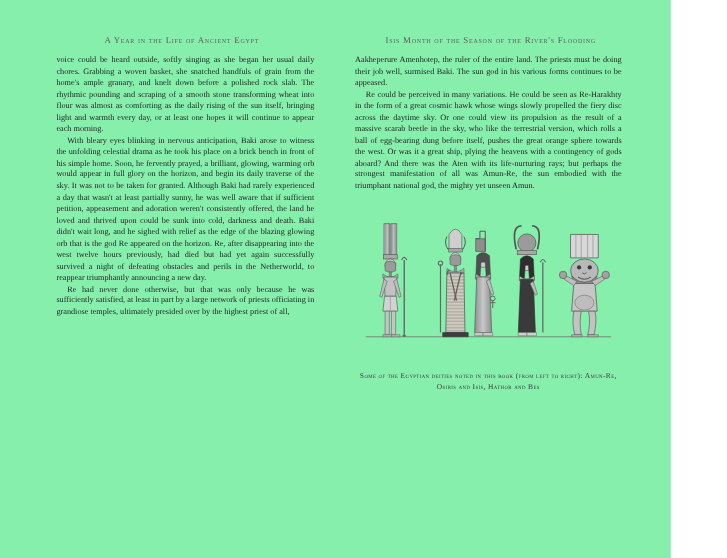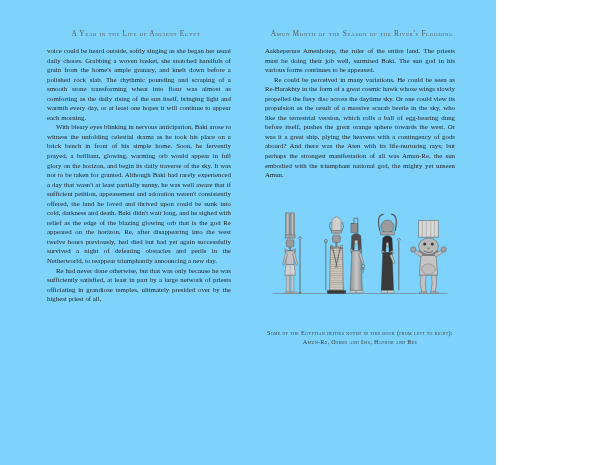--- a/index.html
+++ b/index.html
@@ -2,21 +2,21 @@
 <html><head>
 <meta charset="utf-8">
 <style>
   html,body{margin:0;padding:0;}
   body{
     width:606px;height:465px;overflow:hidden;
     background:#ffffff;
     font-family:"Liberation Serif", serif;
     color:#2b2b2b;
   }
-  .spread{position:relative;width:496px;height:465px;display:flex;background:#7dd3fc;align-items:center;}
+  .spread{position:relative;width:559px;height:465px;display:flex;background:#86efac;align-items:center;}
   .page{position:relative;width:303px;height:465px;box-sizing:border-box;}
   .page-left{padding:28px 18px 0 47px;}
   .page-right{padding:28px 41px 0 16px;}
 
   .running-head{
     font-variant:small-caps;
     font-size:7.4px;
     letter-spacing:.62px;
     color:#5d5d5d;
     text-align:center;
@@ -80,21 +80,21 @@
     <div class="col">
       <p>voice could be heard outside, softly singing as she began her usual daily chores. Grabbing a woven basket, she snatched handfuls of grain from the home's ample granary, and knelt down before a polished rock slab. The rhythmic pounding and scraping of a smooth stone transforming wheat into flour was almost as comforting as the daily rising of the sun itself, bringing light and warmth every day, or at least one hopes it will continue to appear each morning.</p>
       <p class="indent">With bleary eyes blinking in nervous anticipation, Baki arose to witness the unfolding celestial drama as he took his place on a brick bench in front of his simple home. Soon, he fervently prayed, a brilliant, glowing, warming orb would appear in full glory on the horizon, and begin its daily traverse of the sky. It was not to be taken for granted. Although Baki had rarely experienced a day that wasn't at least partially sunny, he was well aware that if sufficient petition, appeasement and adoration weren't consistently offered, the land he loved and thrived upon could be sunk into cold, darkness and death. Baki didn't wait long, and he sighed with relief as the edge of the blazing glowing orb that is the god Re appeared on the horizon. Re, after disappearing into the west twelve hours previously, had died but had yet again successfully survived a night of defeating obstacles and perils in the Netherworld, to reappear triumphantly announcing a new day.</p>
       <p class="indent">Re had never done otherwise, but that was only because he was sufficiently satisfied, at least in part by a large network of priests officiating in grandiose temples, ultimately presided over by the highest priest of all,</p>
     </div>
 
   </div>
 
   <div class="page page-right">
 
-    <div class="running-head">Amun Month of the Season of the River's Flooding</div>
+    <div class="running-head">Isis Month of the Season of the River's Flooding</div>
 
     <div class="col">
       <p>Aakheperure Amenhotep, the ruler of the entire land. The priests must be doing their job well, surmised Baki. The sun god in his various forms continues to be appeased.</p>
       <p class="indent">Re could be perceived in many variations. He could be seen as Re-Harakhty in the form of a great cosmic hawk whose wings slowly propelled the fiery disc across the daytime sky. Or one could view its propulsion as the result of a massive scarab beetle in the sky, who like the terrestrial version, which rolls a ball of egg-bearing dung before itself, pushes the great orange sphere towards the west. Or was it a great ship, plying the heavens with a contingency of gods aboard? And there was the Aten with its life-nurturing rays; but perhaps the strongest manifestation of all was Amun-Re, the sun embodied with the triumphant national god, the mighty yet unseen Amun.</p>
     </div>
 
     <div class="figure">
       <svg class="figure-art" viewBox="0 0 250 128" preserveAspectRatio="xMidYMid meet">
         <defs>
           <linearGradient id="robe" x1="0" y1="0" x2="1" y2="0">

